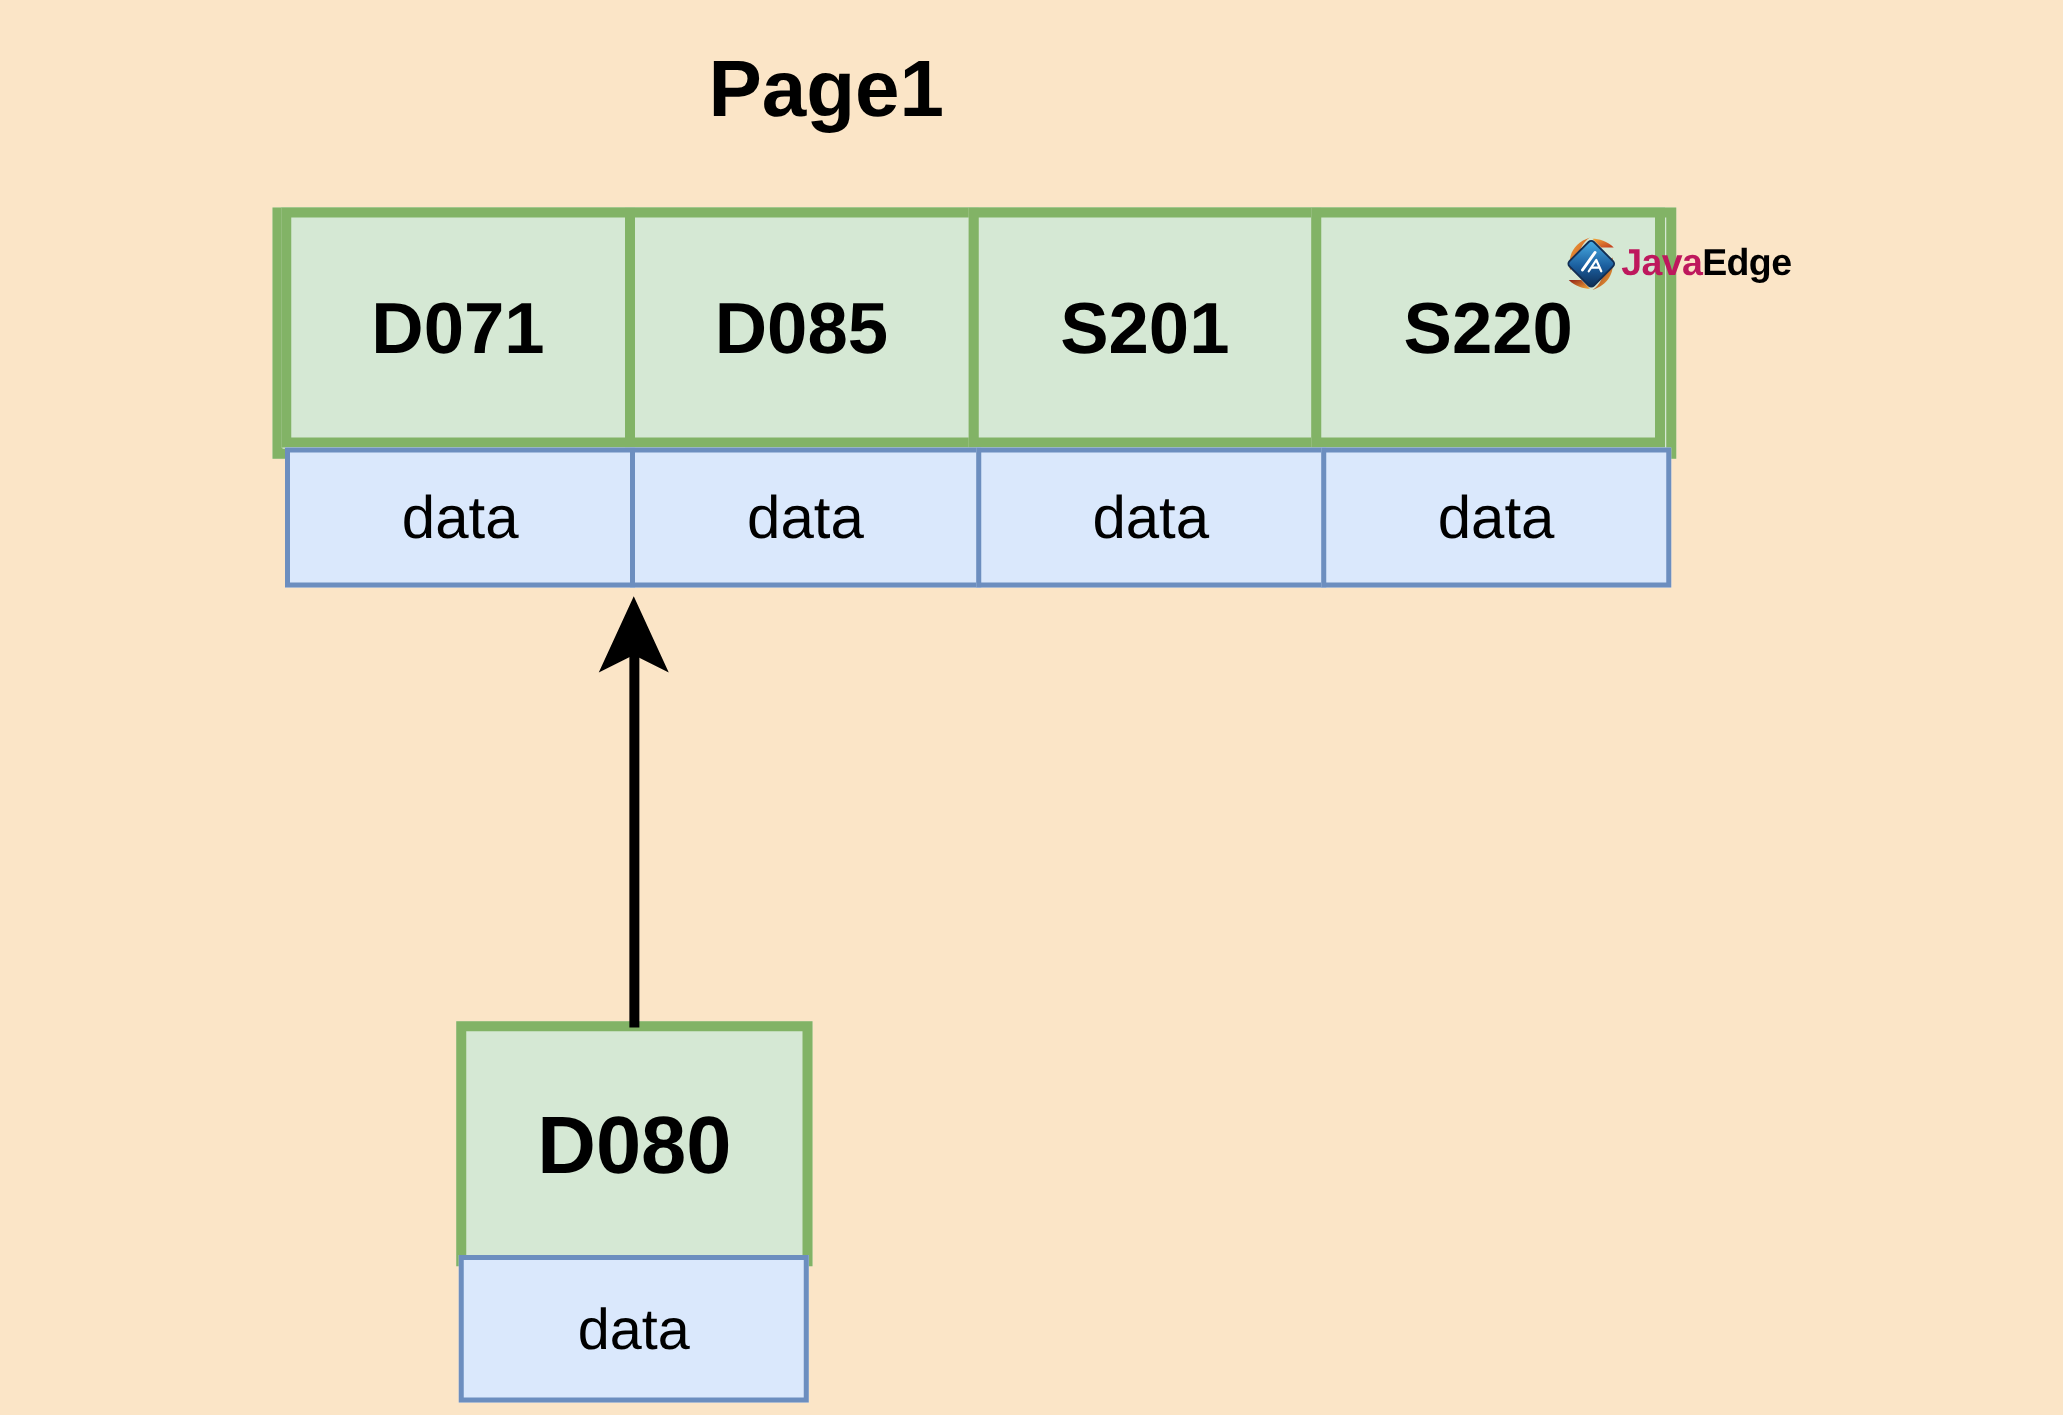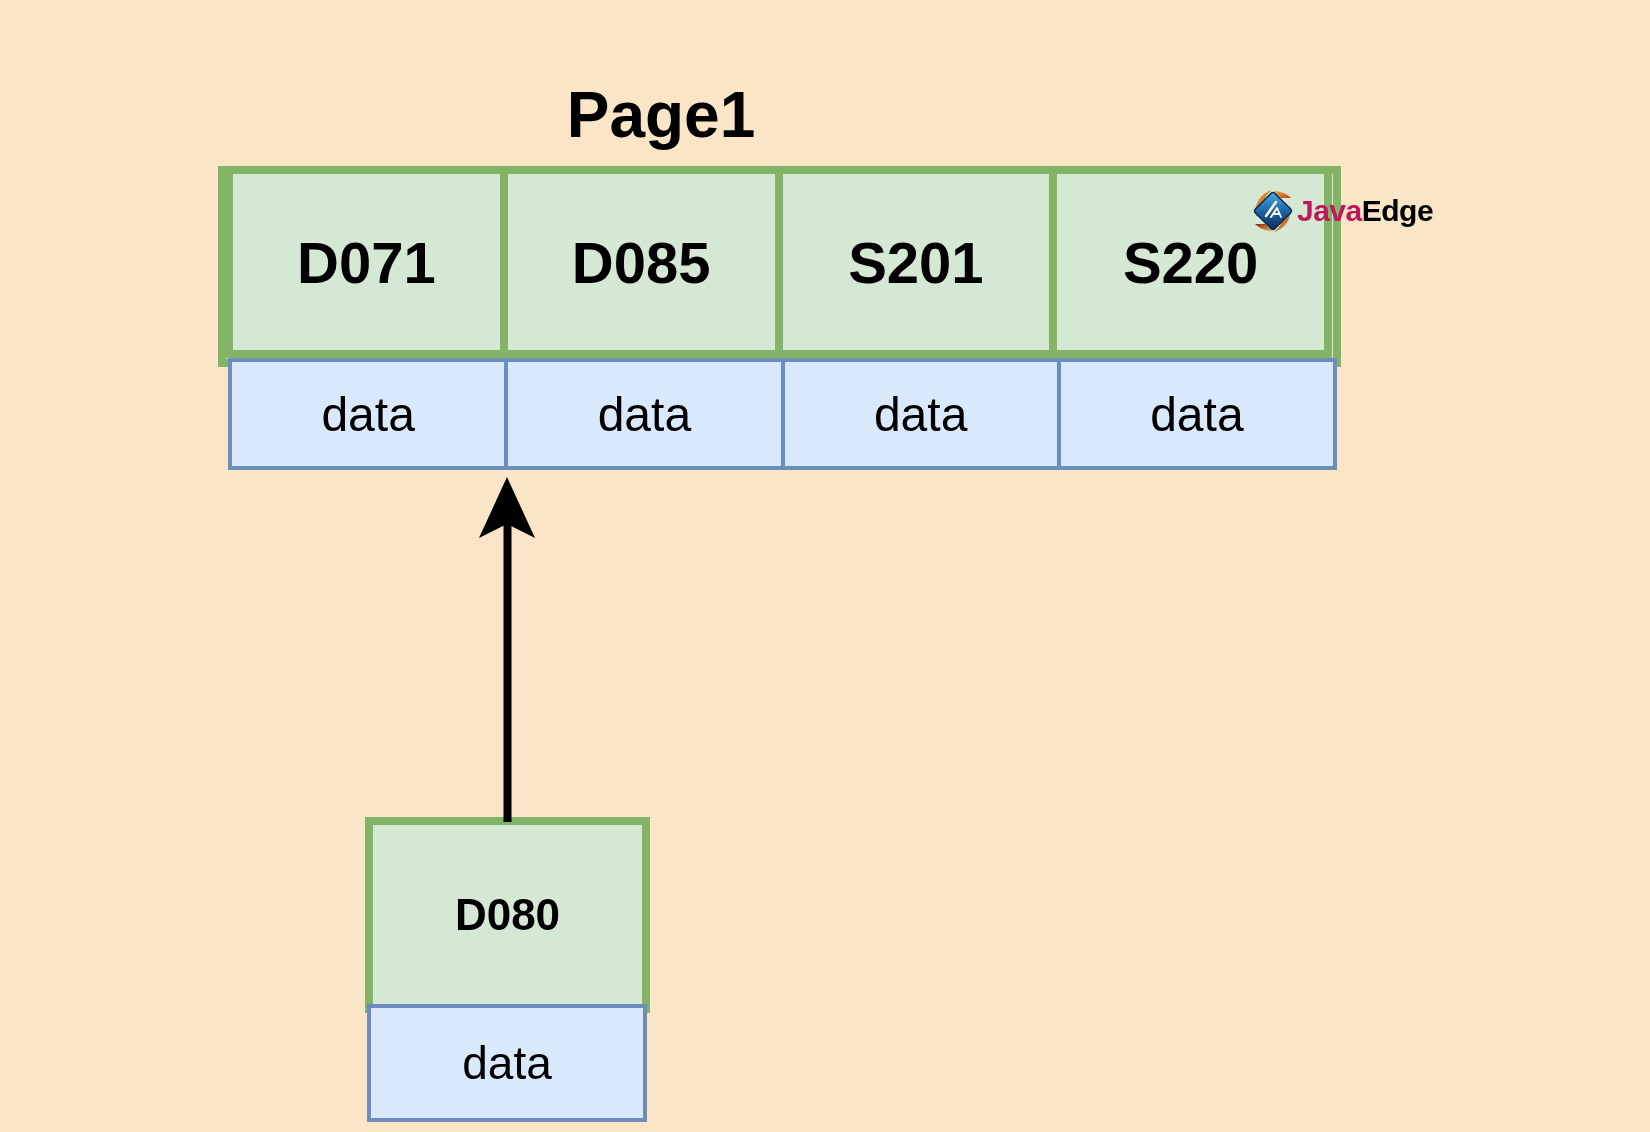--- a/index.html
+++ b/index.html
@@ -7,21 +7,21 @@
     width:1650px;height:1132px;position:relative;overflow:hidden;
     background:#FBE5C7;
     font-family:"Liberation Sans","DejaVu Sans",sans-serif;
     color:#000;
   }
   .abs{position:absolute;box-sizing:border-box;}
 
   
   #page-title{
     left:216px;top:34px;width:890px;
-    text-align:center;font-size:64px;font-weight:bold;color:#000;margin-top:44px;
+    text-align:center;font-size:64px;font-weight:bold;color:#000;
   }
 
   
   #slot-outer{
     left:218px;top:166px;width:1123px;height:201px;
     background:#D5E8D4;border:8px solid #82B366;z-index:1;
   }
 
   
   #slot-row{
@@ -45,21 +45,21 @@
     display:flex;align-items:center;justify-content:center;
     font-size:48px;box-sizing:border-box;
   }
   .data-cell + .data-cell{margin-left:-4px;}
 
   
   #node-key{
     left:365px;top:817px;width:285px;height:196px;
     background:#D5E8D4;border:8px solid #82B366;z-index:1;
     display:flex;align-items:center;justify-content:center;
-    font-size:44px;font-weight:bold;
+    font-size:65px;font-weight:bold;
   }
   #node-data{
     left:367px;top:1004px;width:280px;height:118px;
     background:#DAE8FC;border:4px solid #6C8EBF;z-index:2;
     display:flex;align-items:center;justify-content:center;
     font-size:46px;
   }
 
   
   #arrow-svg{left:465px;top:470px;width:90px;height:360px;z-index:5;}

